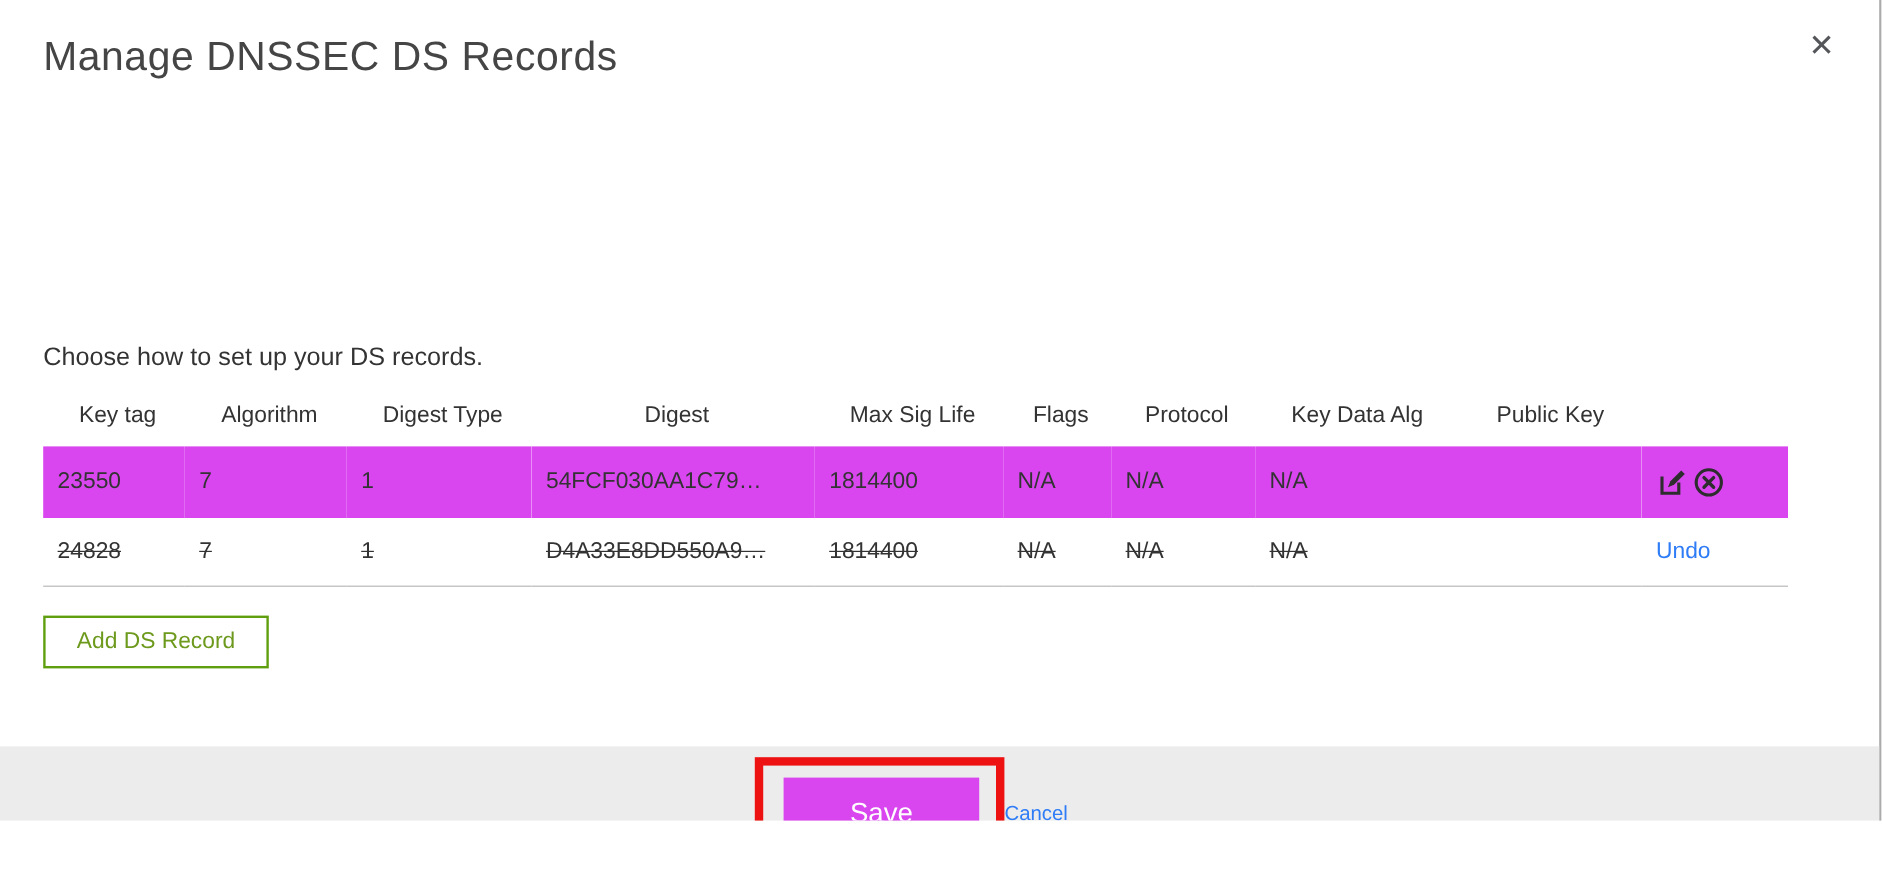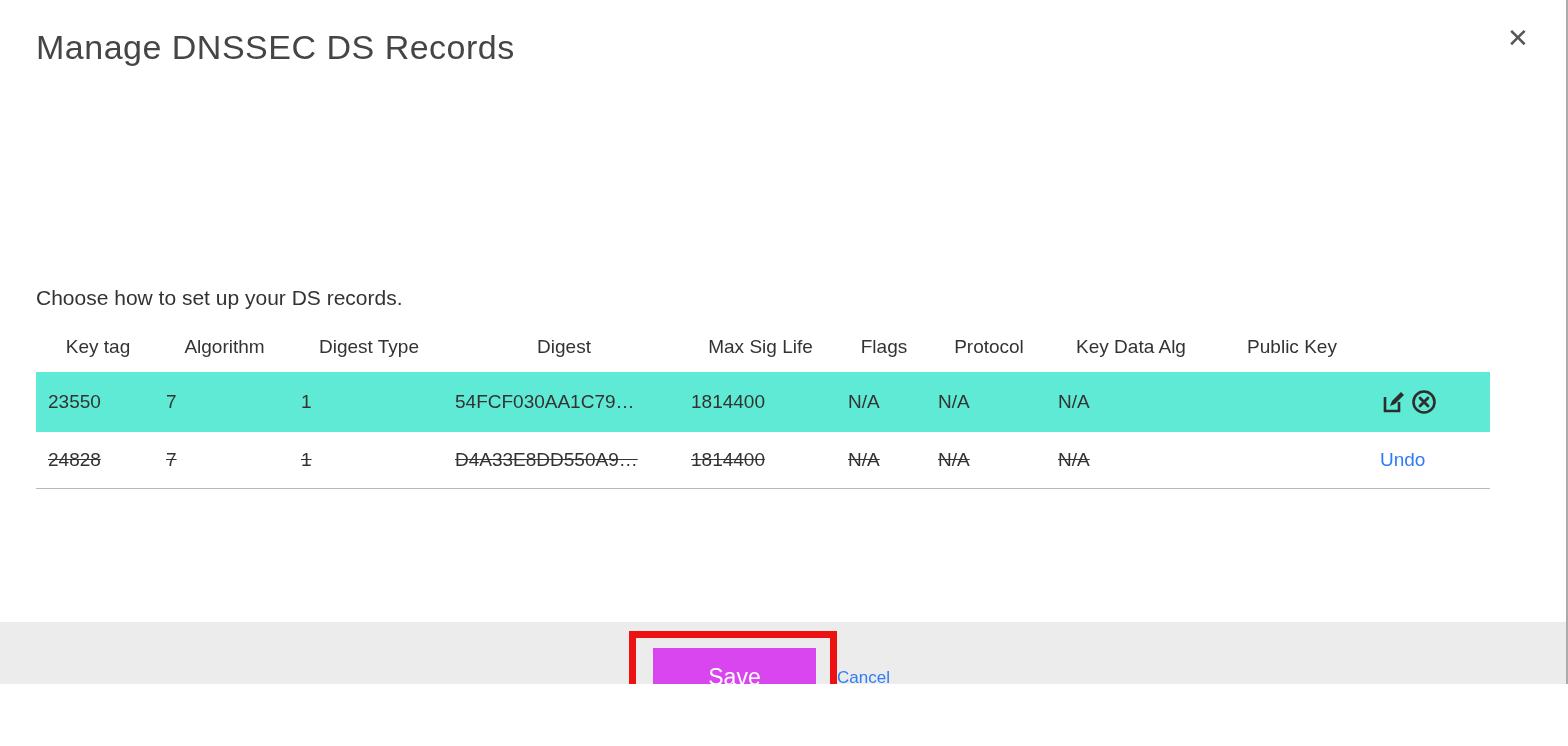--- a/index.html
+++ b/index.html
@@ -43,21 +43,21 @@
     border-collapse:collapse; table-layout:fixed;
     font-size:19px; color:#333;
   }
   .ds-table th {
     text-align:center; font-weight:400; color:#333;
     padding:8px 6px 14px 12px; white-space:nowrap; overflow:hidden;
   }
   .ds-table td {
     padding:17px 6px 17px 12px; white-space:nowrap; overflow:hidden;
   }
-  .row-active td { background:#5eead4; }
+  .row-active td { background:#d946ef; }
   .row-deleted td { border-bottom:1px solid #b9b9b9; }
   .row-deleted td.strike { text-decoration:line-through; }
   .cell-actions { text-align:left; padding-right:4px !important; }
 
   .icon-btn { display:inline-block; vertical-align:middle; cursor:pointer; }
   .icon-btn svg { display:block; }
 
   .undo-link { color:#2e7cf6; cursor:pointer; text-decoration:none; }
 
   .add-ds-btn {
@@ -171,20 +171,21 @@
         <td class="strike">N/A</td>
         <td class="strike">N/A</td>
         <td class="strike"></td>
         <td class="cell-actions">
           <a class="undo-link">Undo</a>
         </td>
       </tr>
     </tbody>
   </table>
 
+  <button class="add-ds-btn">Add DS Record</button>
 
   <div class="footer-bar"></div>
 
   <button class="save-btn">Save</button>
 
   <div class="annotation-rect"></div>
 
   <a class="cancel-link">Cancel</a>
 
   <div class="bottom-peek">

